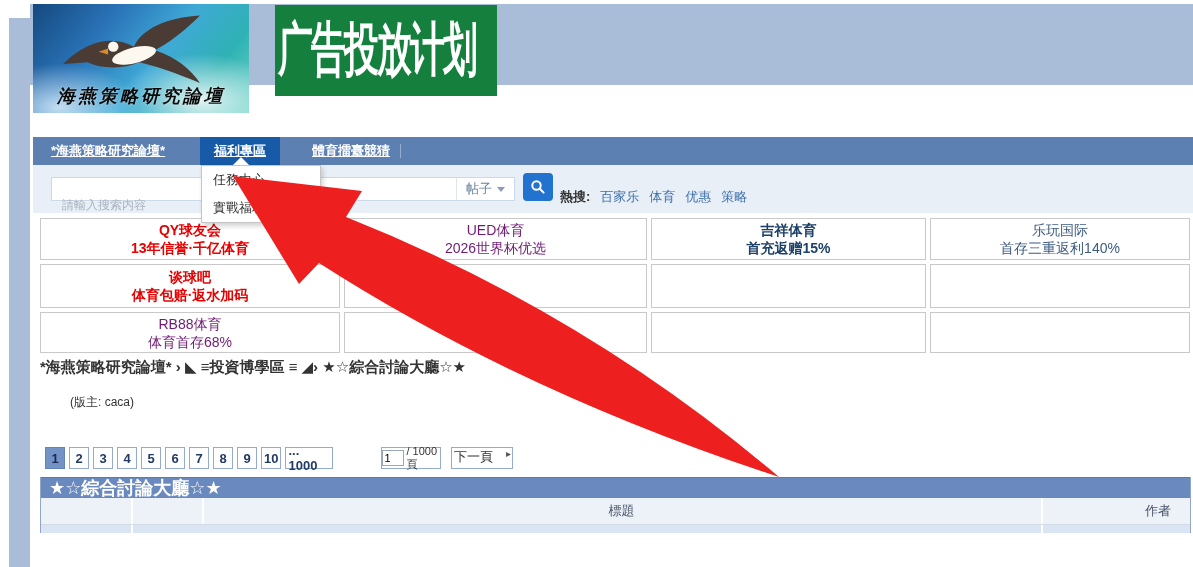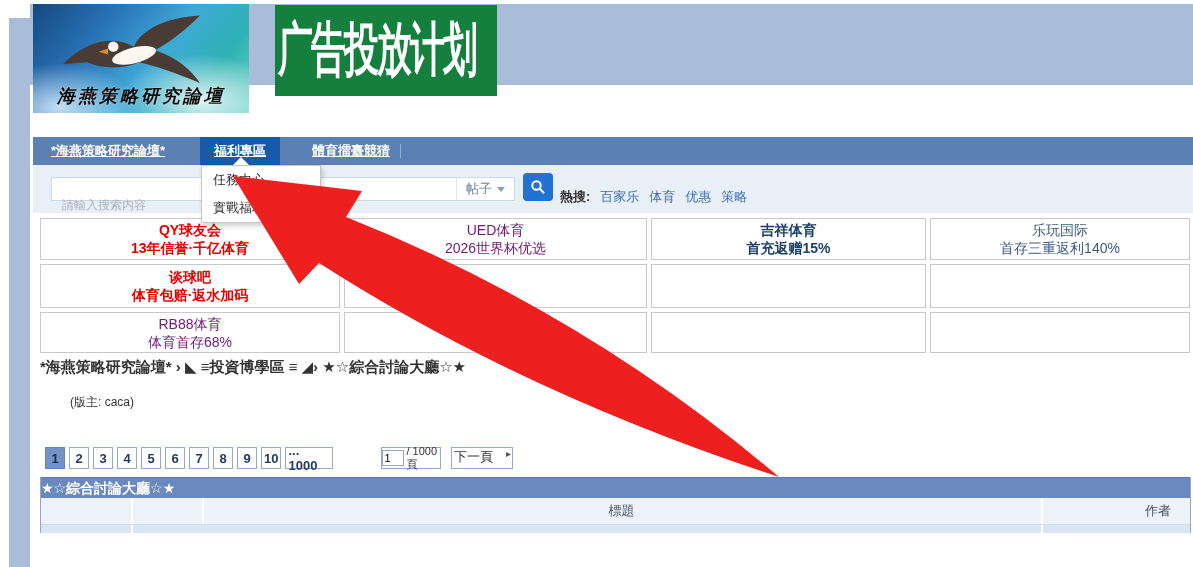--- a/index.html
+++ b/index.html
@@ -66,22 +66,22 @@
   .pg.active{background:#7392c6;border-color:#6184bb;color:#1c2b4e;}
   .pg.ellipsis{width:48px;}
   .jump{margin-left:44px;width:60px;height:22px;box-sizing:border-box;border:1px solid #93abd0;background:#fff;
         display:flex;align-items:center;justify-content:center;gap:2px;font-size:11px;color:#333;}
   .jump input{width:18px;height:14px;border:1px solid #9aa7b8;font-size:11px;padding:0 1px;font-family:inherit;}
   .next{margin-left:6px;width:62px;height:22px;box-sizing:border-box;border:1px solid #93abd0;background:#fff;
         display:flex;align-items:flex-start;justify-content:center;gap:13px;font-size:13px;color:#333;}
   .next-arrow{font-size:10px;color:#555;}
   
   .ttable{position:absolute;left:40px;top:477px;width:1151px;border-left:1px solid #8fa8c8;border-right:1px solid #8fa8c8;box-sizing:border-box;}
-  .t-header{height:20px;background:#6a8abf;border-top:1px solid #5a7cab;color:#fff;font-weight:bold;font-size:14px;
-            line-height:20px;}
+  .t-header{height:20px;background:#6a8abf;border-top:1px solid #5a7cab;color:#fff;font-weight:bold;font-size:18px;
+            line-height:20px;padding-left:8px;}
   .t-cols{position:relative;height:26px;background:#edf1f8;border-bottom:1px solid #d5dbe5;font-size:13px;color:#4a5568;}
   .t-col-title{position:absolute;left:161px;width:839px;text-align:center;line-height:26px;}
   .t-col-author{position:absolute;left:1000px;width:234px;text-align:center;line-height:26px;}
   .vdiv{position:absolute;top:0;bottom:0;width:2px;background:#fff;}
   .t-row{position:relative;height:35px;background:#fff;border-bottom:1px solid #dadfe8;}
   .rdiv{position:absolute;top:0;bottom:0;width:1px;background:#e8ebf1;}
   .row-icon{position:absolute;left:26px;top:5px;}
   .row-title{position:absolute;left:96px;top:0;line-height:35px;font-size:13px;white-space:nowrap;}
   .ann-prefix{color:#c41111;}
   .ann-link{color:#ee1100;}

